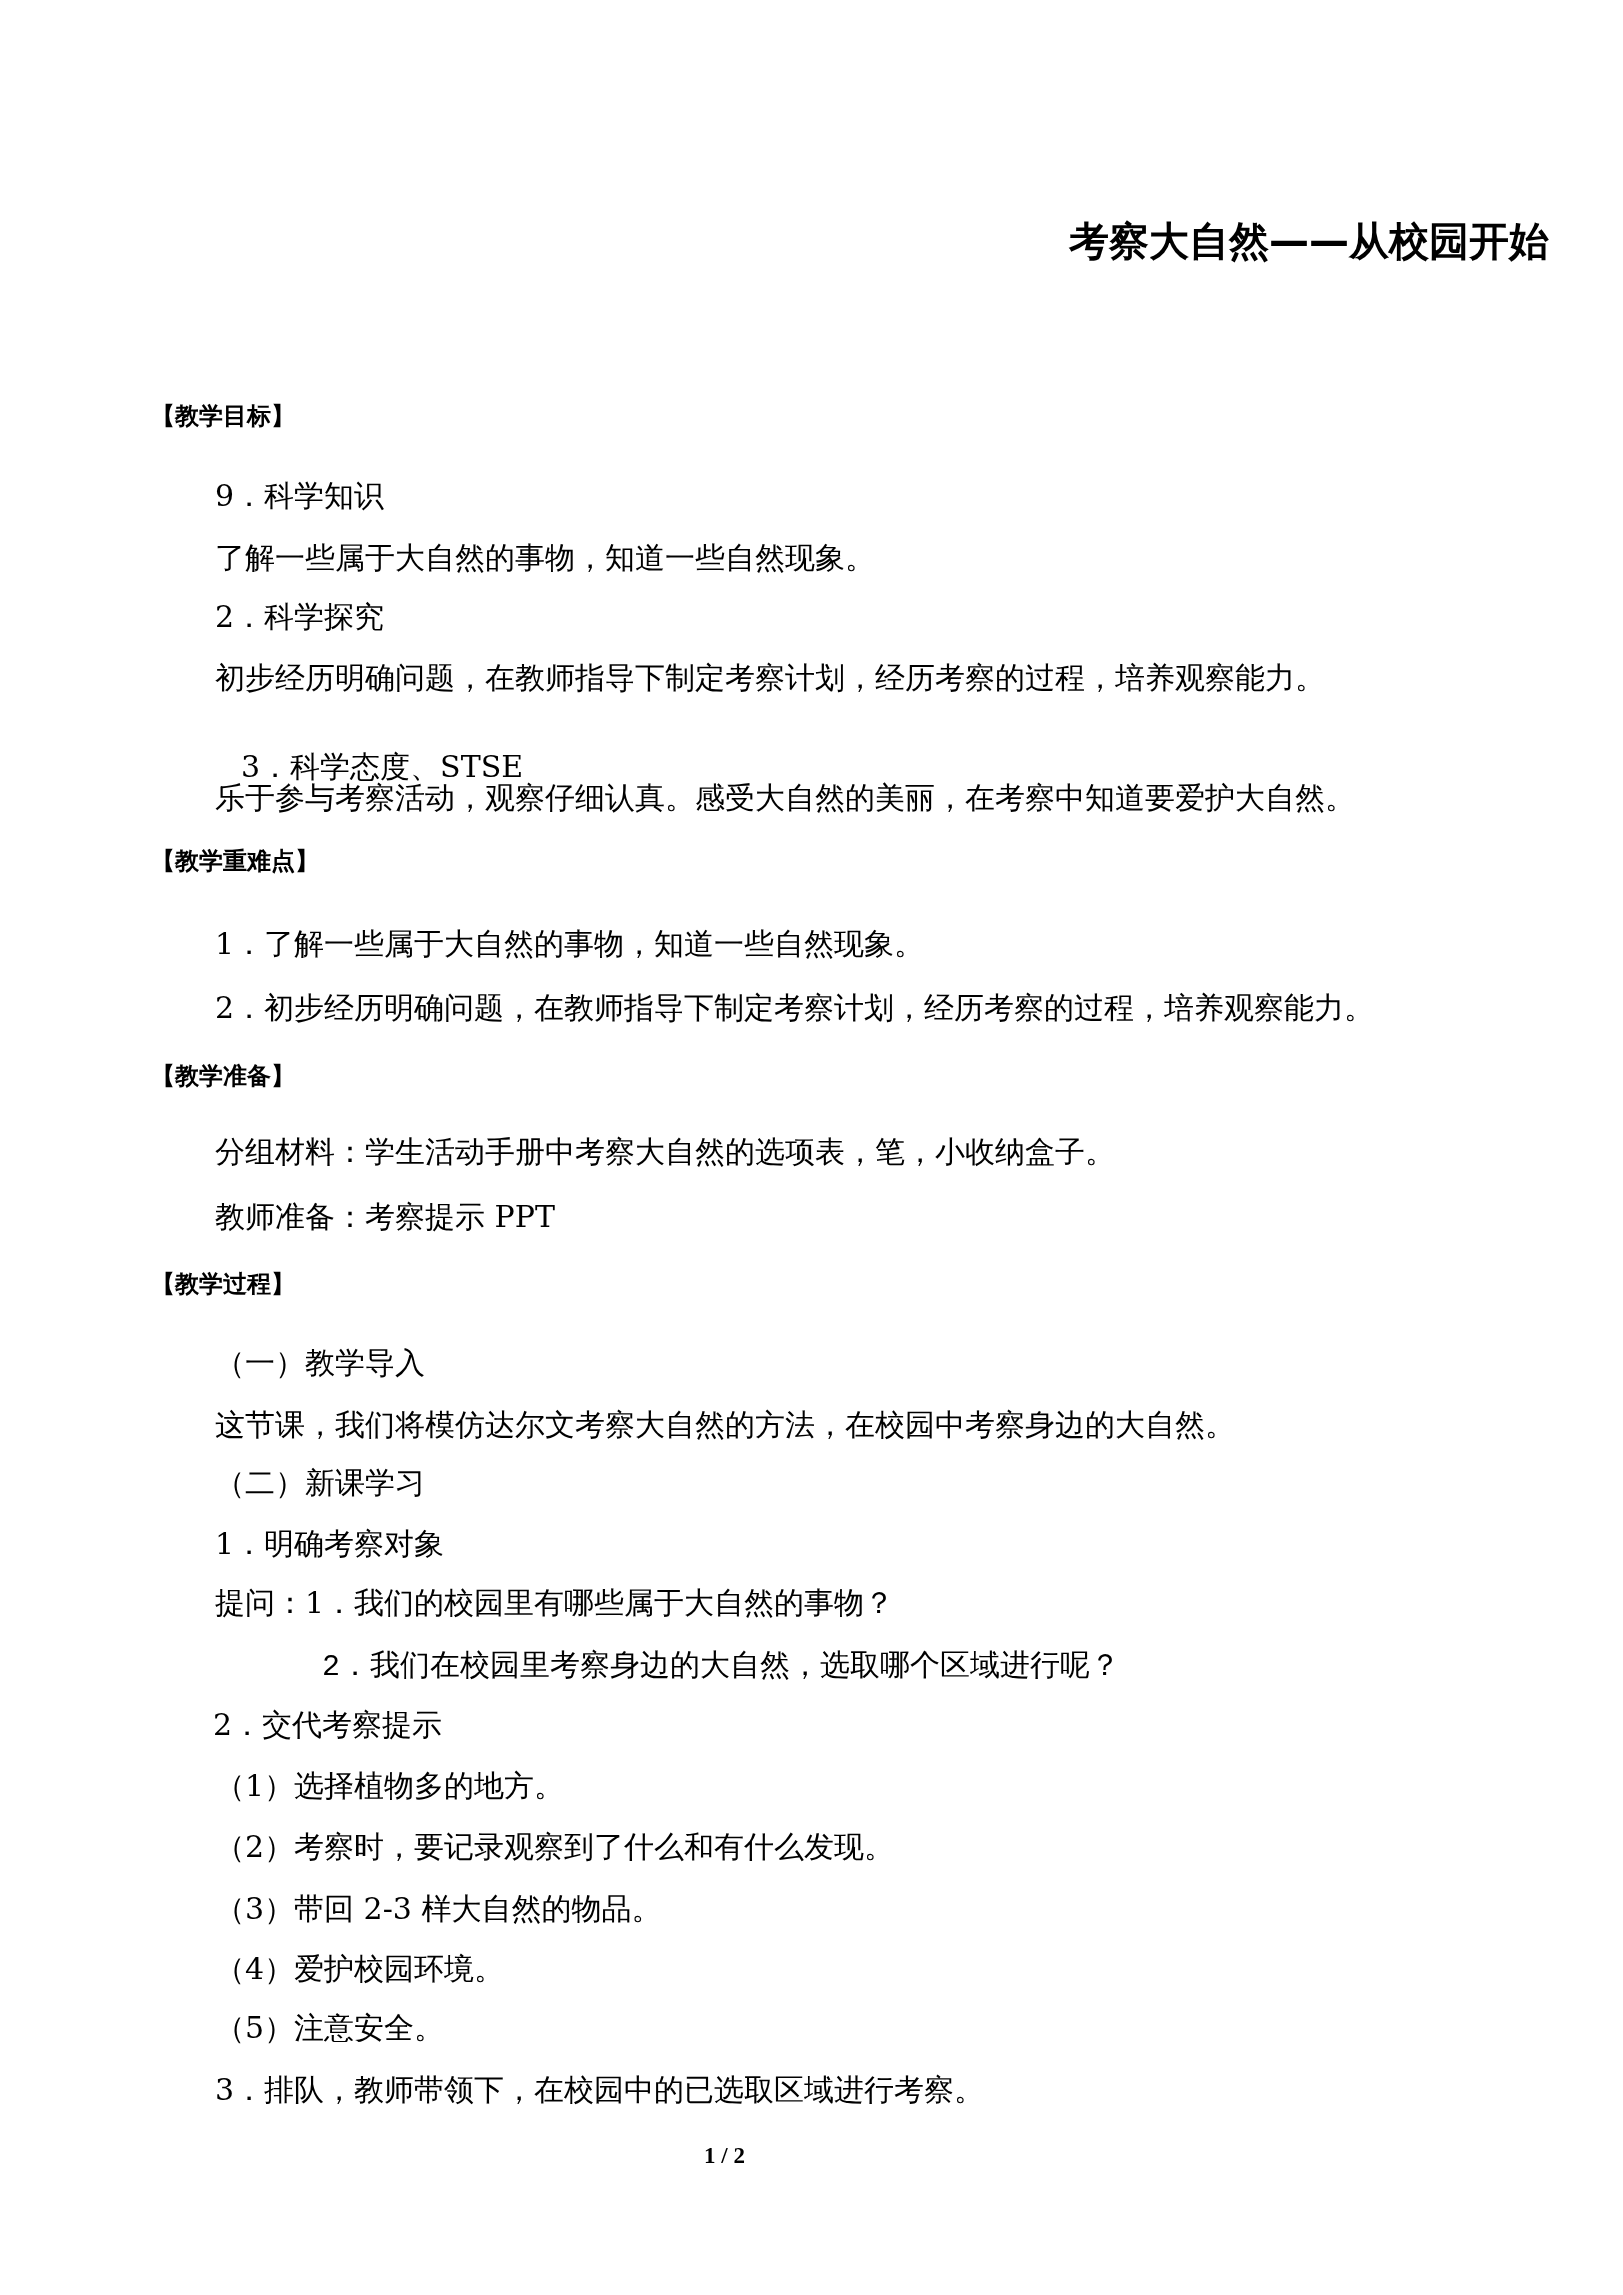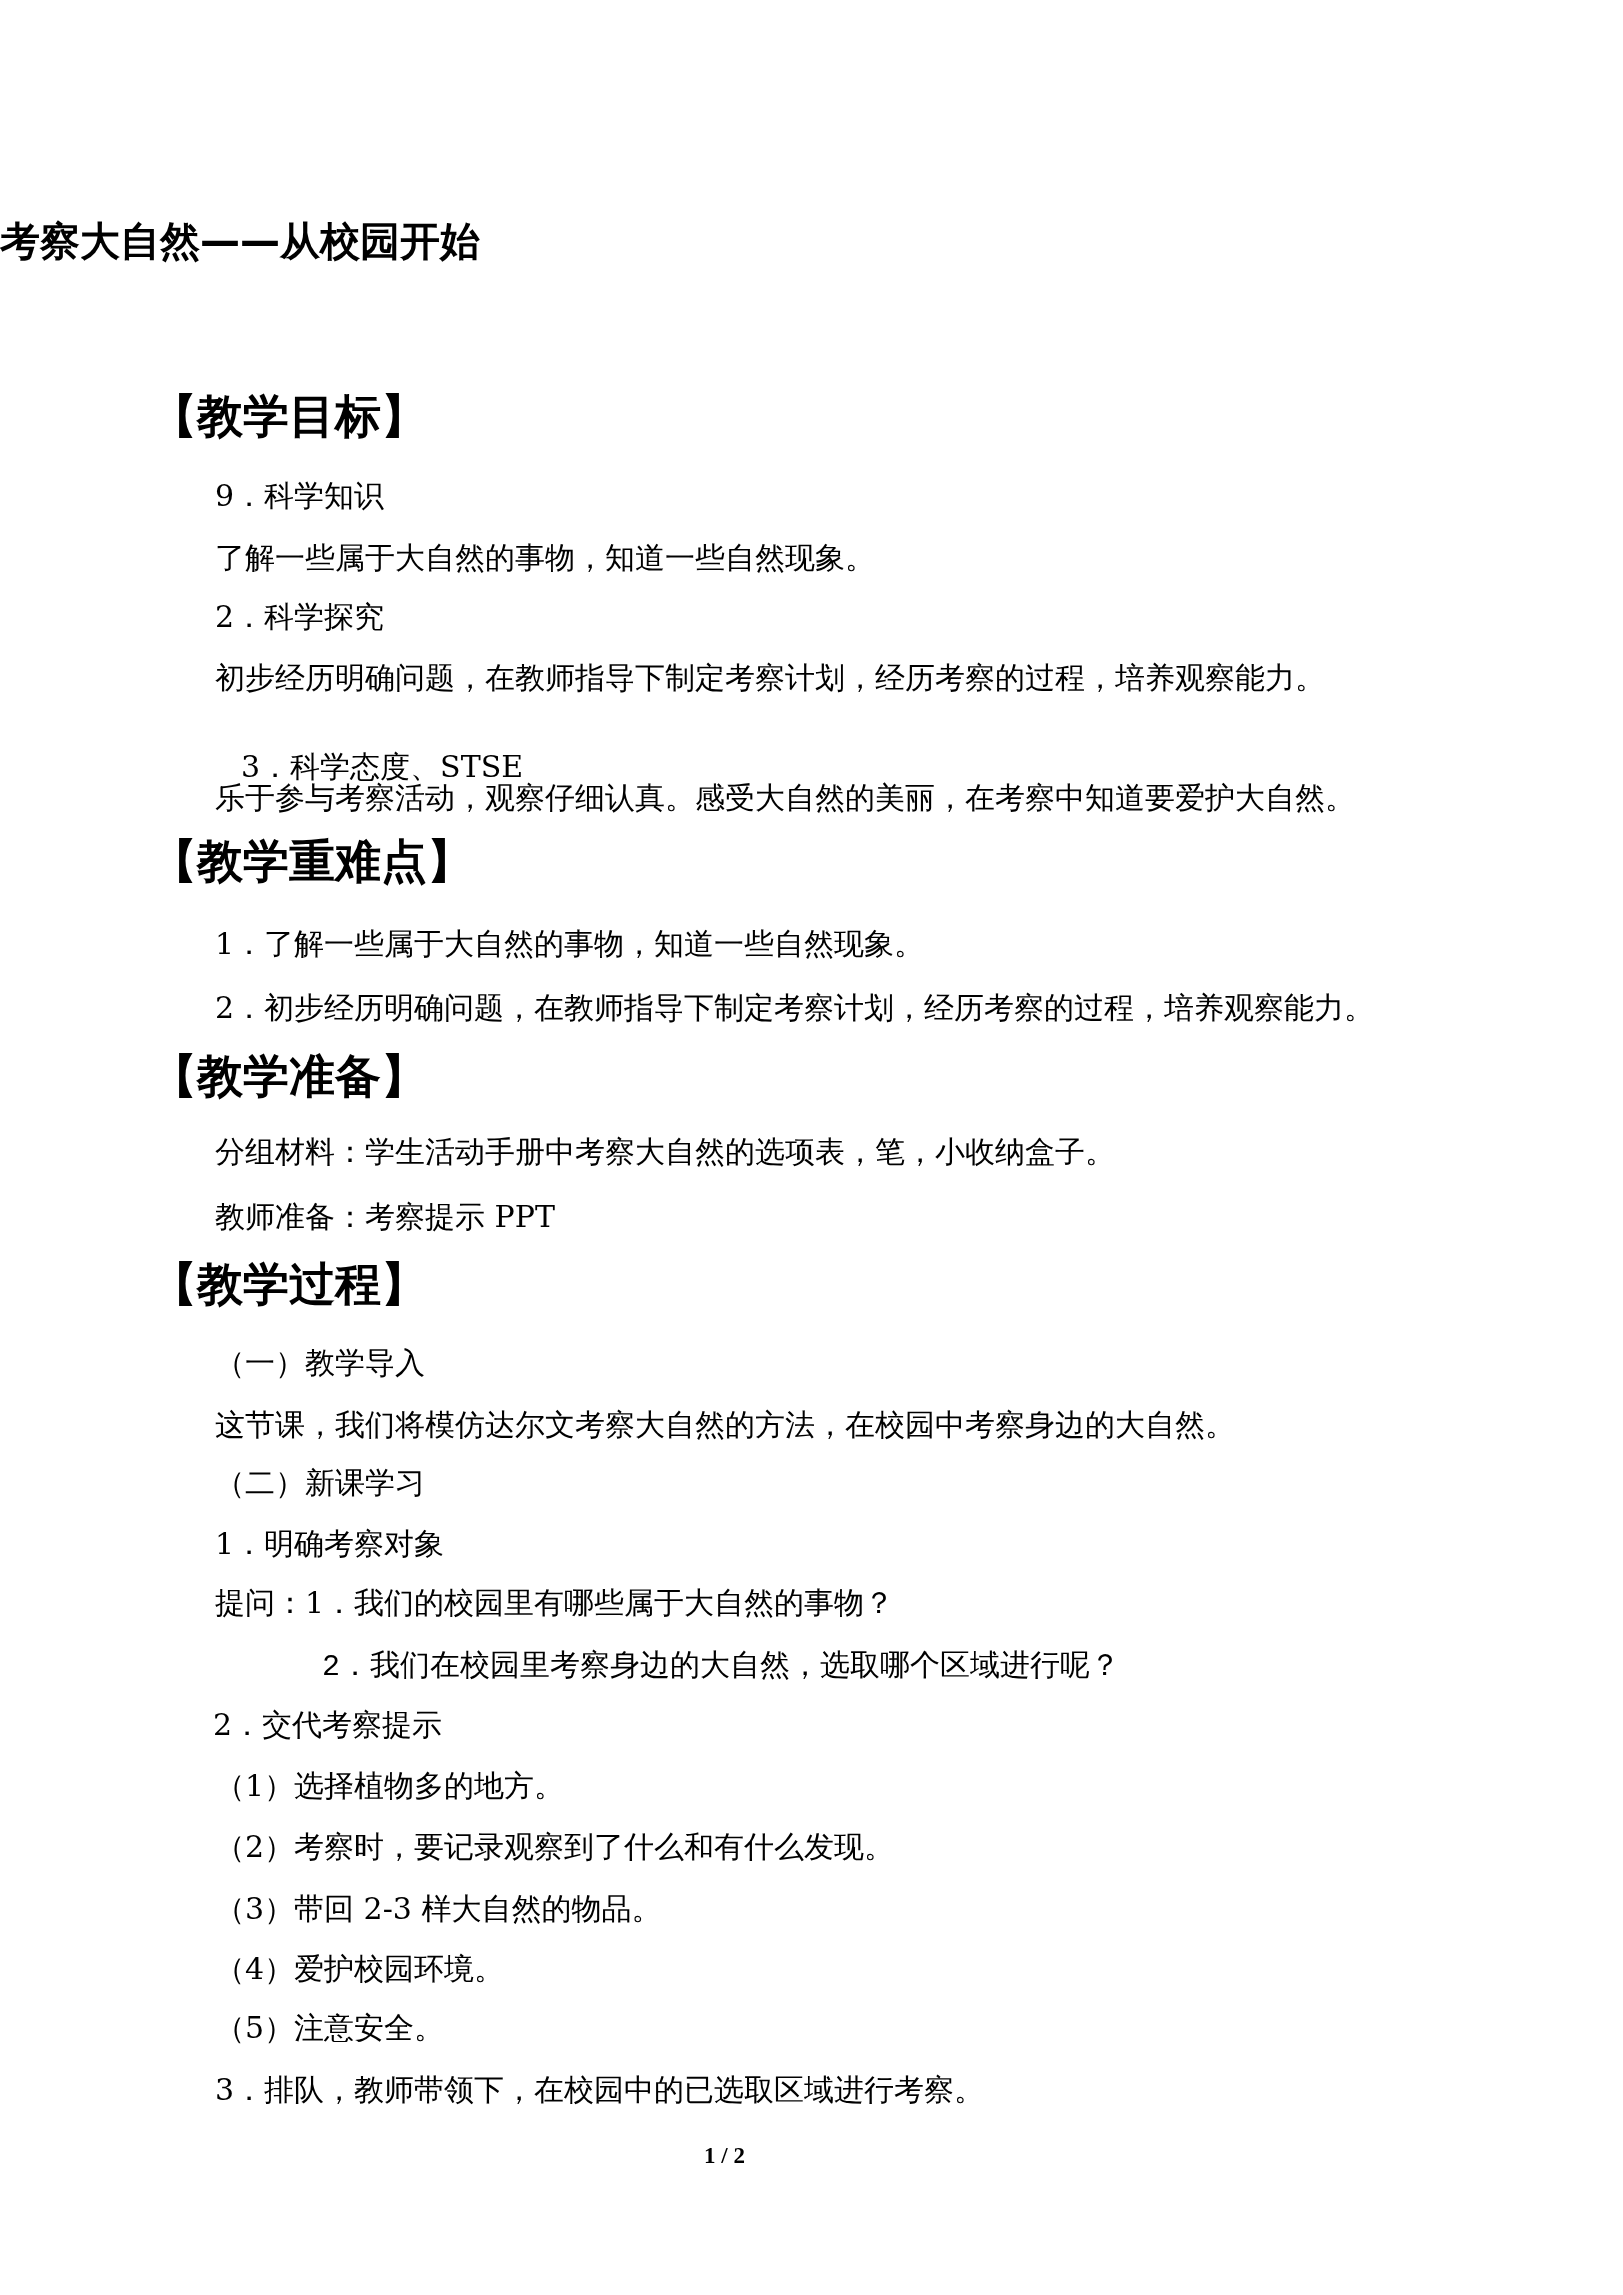--- a/index.html
+++ b/index.html
@@ -1,23 +1,23 @@
 <!DOCTYPE html>
 <html style="font-size:11px"><head>
 <meta charset="utf-8">
 <style>
   html, body { margin: 0; padding: 0; background: #ffffff; }
   body { width: 1623px; height: 2295px; position: relative; overflow: hidden;
          font-family: "DejaVu Serif", "Liberation Serif", serif; color: #000; }
   .line { position: absolute; white-space: nowrap; font-size: 30px; line-height: 38px; }
-  .title { position: absolute; top: 217px; left: 0; width: 1549px; text-align: left;
+  .title { position: absolute; top: 217px; left: 0; width: 1549px; text-align: right;
            font-family: "DejaVu Sans", "Liberation Sans", sans-serif; font-weight: bold;
            font-size: 40px; line-height: 48px; }
   .heading { position: absolute; left: 151px; font-family: "DejaVu Sans", "Liberation Sans", sans-serif;
-             font-weight: bold; font-size: 46px; line-height: 42px; white-space: nowrap; }
+             font-weight: bold; font-size: 24px; line-height: 42px; white-space: nowrap; }
   .footer { position: absolute; top: 2142px; left: 0; width: 1449px; text-align: center;
             font-family: "Liberation Serif", serif; font-weight: bold; font-size: 23px; line-height: 27px; }
 </style>
 </head>
 <body>
 
 <div>
 
   <div class="title">考察大自然——从校园开始</div>
 

